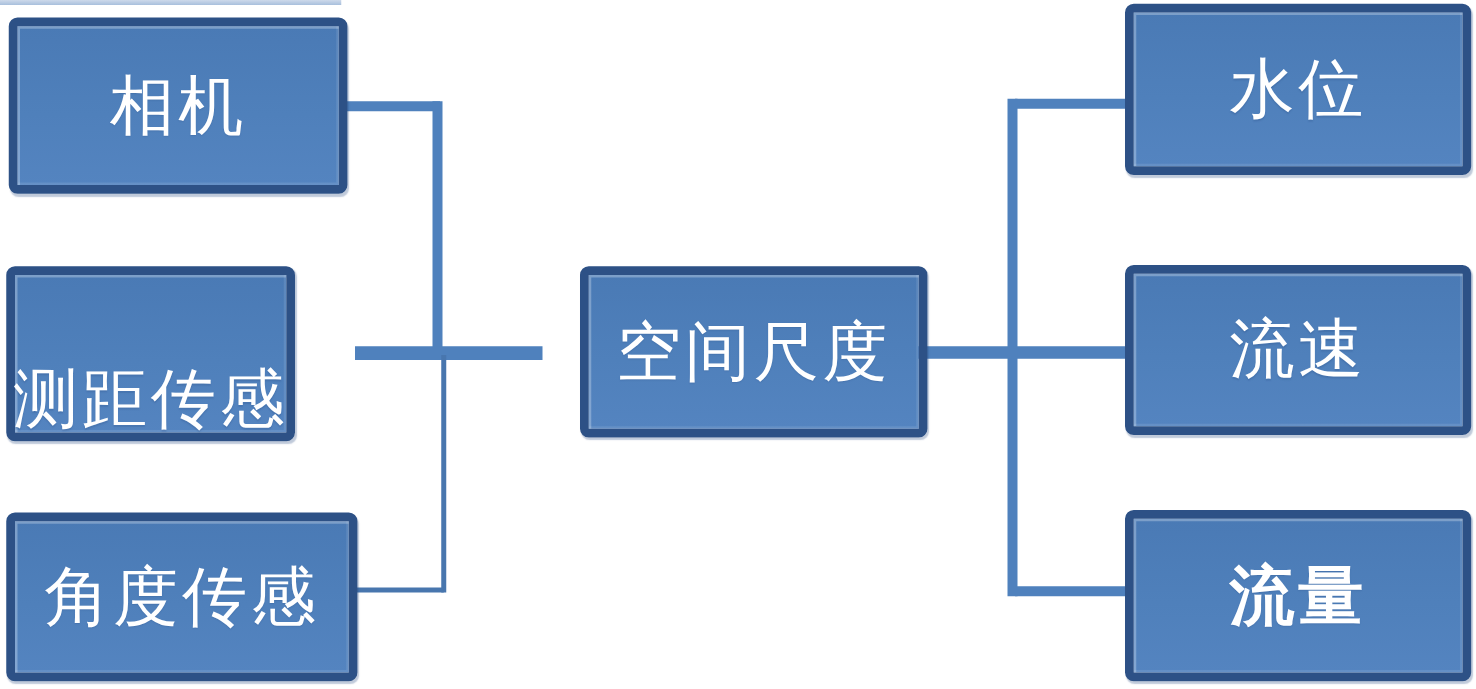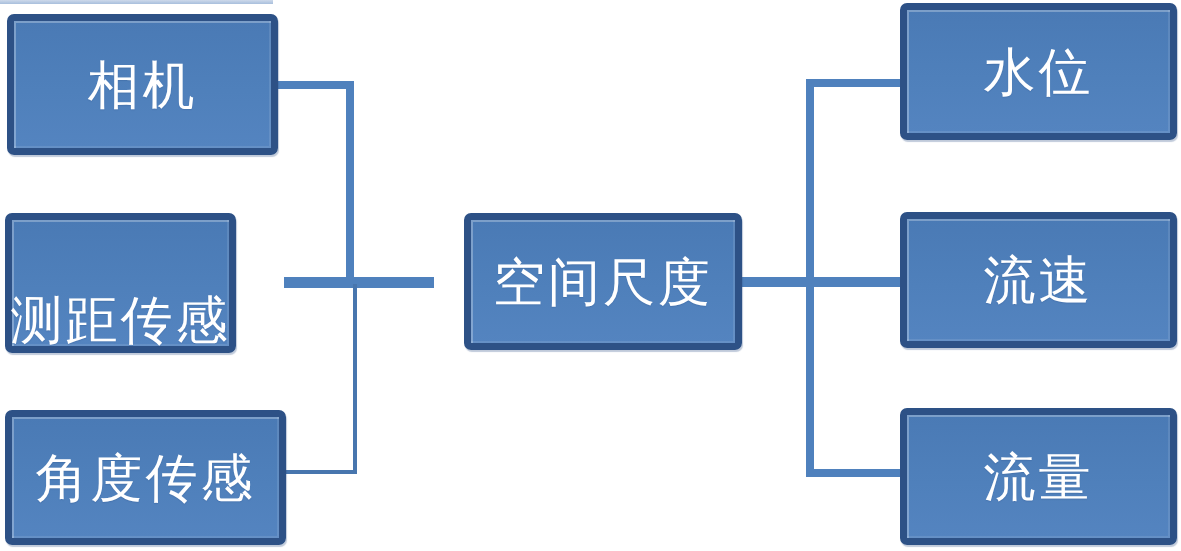--- a/index.html
+++ b/index.html
@@ -48,21 +48,21 @@
     background: linear-gradient(180deg, #cdd9ea 0%, #a8bfdc 100%);
   }
 
   
   #node-camera   { left: 7px;   top: 14px;  width: 271px; height: 141px; }
   #node-distance { left: 5px;   top: 213px; width: 231px; height: 140px; align-items: flex-end; }
   #node-angle    { left: 5px;   top: 410px; width: 281px; height: 135px; }
   #node-center   { left: 432px; top: 213px; width: 278px; height: 137px; margin-left: 32px; }
   #node-level    { left: 900px; top: 3px;   width: 277px; height: 137px; }
   #node-velocity { left: 900px; top: 212px; width: 277px; height: 136px; }
-  #node-flow     { left: 900px; top: 408px; width: 277px; height: 137px; }
+  #node-flow     { left: 900px; top: 408px; width: 277px; height: 137px; font-weight: bold; }
 
   
   #conn-l1     { left: 276px; top: 81px;  width: 76px;  height: 8px; }
   #conn-l2     { left: 346px; top: 81px;  width: 8px;   height: 203px; }
   #conn-l3     { left: 284px; top: 277px; width: 150px; height: 11px; }
   #conn-l4     { left: 353px; top: 284px; width: 4px;   height: 190px; }
   #conn-l5     { left: 284px; top: 470px; width: 71px;  height: 4px; }
   #conn-rvert  { left: 806px; top: 79px;  width: 8px;   height: 398px; }
   #conn-r1     { left: 812px; top: 79px;  width: 90px;  height: 8px; }
   #conn-r2     { left: 708px; top: 277px; width: 194px; height: 10px; }

